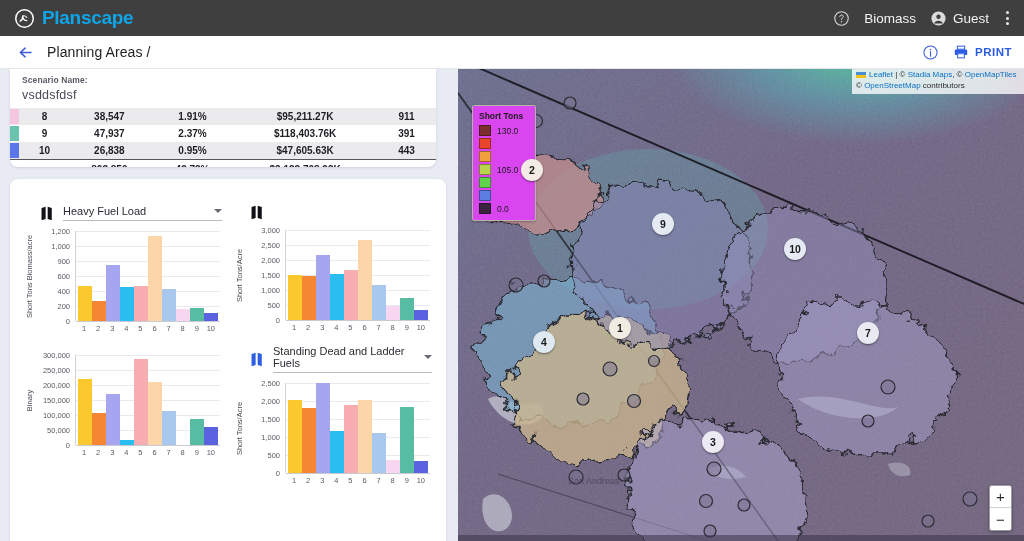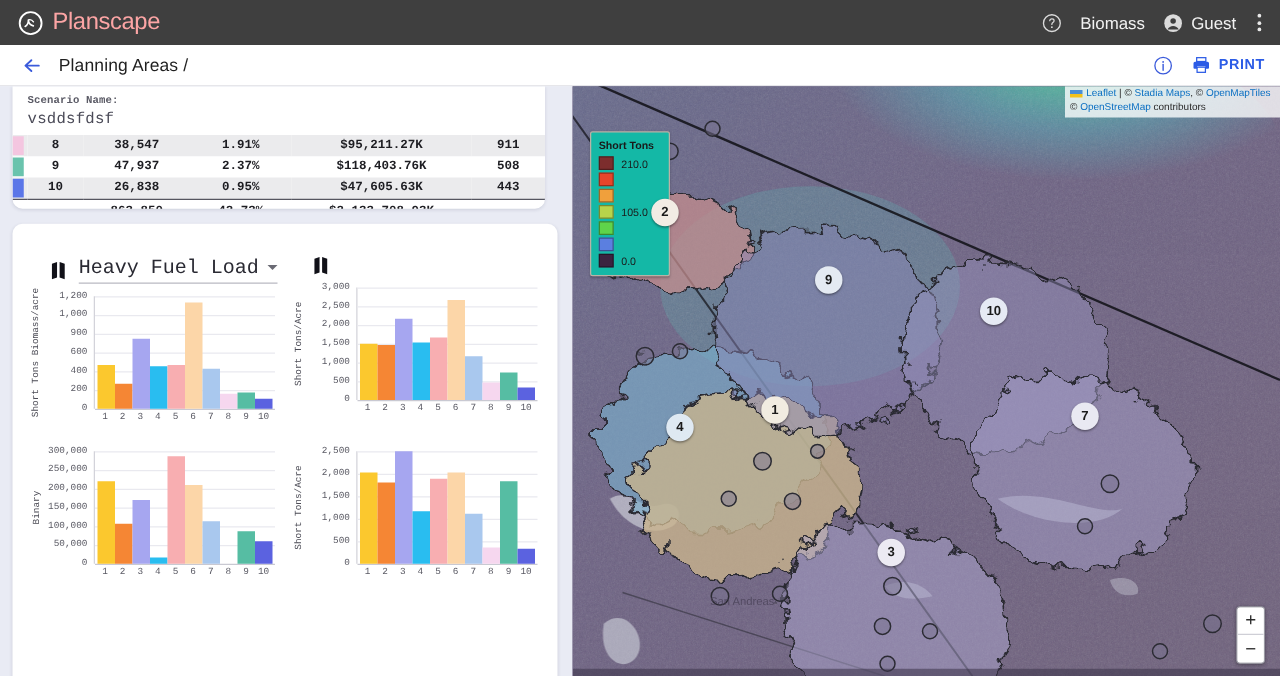--- a/index.html
+++ b/index.html
@@ -13,21 +13,21 @@
 
   
   .topbar {
     position: absolute; top: 0; left: 0; width: 1024px; height: 36px;
     background: #3f3f3f; display: flex; align-items: center;
     padding: 0 12px 0 14px; color: #fff;
   }
   .brand { display: flex; align-items: center; gap: 7px; }
   .brand-logo { width: 21px; height: 21px; display:block; }
   .brand-name {
-    font-size: 19px; letter-spacing: -0.3px; font-weight: 400; color: #fca5a5;
+    font-size: 19px; letter-spacing: -0.3px; font-weight: 700; color: #0ea5e9;
   }
   .topbar-right {
     margin-left: auto; display: flex; align-items: center; gap: 14px;
     font-size: 13.5px; color: #f2f2f2;
   }
   .tb-ico { width: 17px; height: 17px; display:block; opacity: .92; }
   .tb-item { display:flex; align-items:center; gap:6px; cursor:pointer; }
   .kebab { display:flex; flex-direction:column; gap:2.5px; align-items:center; padding: 0 3px; cursor:pointer;}
   .kebab i { width:3px; height:3px; border-radius:50%; background:#e9e9e9; display:block;}
 
@@ -46,21 +46,21 @@
   .info-circle { width:17px; height:17px; cursor:pointer; }
   .print-btn {
     display:flex; align-items:center; gap:6px; color:#2c5ce6; font-size:11.5px;
     font-weight:700; letter-spacing:.5px; cursor:pointer;
   }
   .print-ico { width:16px; height:16px; }
 
   
   .leftpanel {
     position: absolute; top: 69px; left: 0; width: 554px; height: 472px;
-    background: #e9ebf4; overflow: hidden; padding: 0 10px; font-family: Liberation Mono, monospace;
+    background: #e9ebf4; overflow: hidden; padding: 0 10px;
   }
 
   .card {
     background: #ffffff; border-radius: 8px;
     box-shadow: 0 1px 3px rgba(30,35,70,.13);
   }
 
   
   .scenario-card {
     position: absolute; top: 0px; left: 10px; width: 426px; height: 98px;
@@ -100,21 +100,21 @@
     display: grid; grid-template-columns: 1fr 1fr; grid-template-rows: auto auto;
     column-gap: 12px; row-gap: 6px; margin-top: 14px;
   }
   .chart-cell { }
   .sel-row { display: flex; align-items: center; gap: 9px; padding-left: 16px; }
   .map-ico { width: 14px; height: 15px; flex: 0 0 auto; }
   .sel {
     flex: 1; display: flex; align-items: center;
     border-bottom: 1px solid #b9b9c2; padding-bottom: 3px; cursor: pointer;
   }
-  .sel-text { font-size: 16px; color: #2a2a33; }
+  .sel-text { font-size: 11px; color: #2a2a33; }
   .caret {
     margin-left: auto; width: 0; height: 0; border-left: 4px solid transparent;
     border-right: 4px solid transparent; border-top: 4.5px solid #6a6a74;
   }
 
   .plot { margin-top: 10px; position: relative; height: 108px; }
   .ylabel {
     position: absolute; left: 0; top: 0; height: 90px; width: 12px;
     display: flex; align-items: center; justify-content: center;
   }
@@ -149,21 +149,21 @@
 
   
   .map {
     position: absolute; top: 69px; left: 458px; width: 566px; height: 472px;
     overflow: hidden; background: #6b5f7d;
   }
   .map-canvas { position: absolute; inset: 0; }
 
   .legend {
     position: absolute; left: 14px; top: 36px; width: 64px;
-    background: #14b8a6; border: 1px solid #b9b2a6; border-radius: 2px;
+    background: #d946ef; border: 1px solid #b9b2a6; border-radius: 2px;
     padding: 5px 4px 5px 6px; overflow: hidden;
     box-shadow: 0 1px 2px rgba(0,0,0,.25);
   }
   .legend-title { font-size: 8.5px; font-weight: 700; color: #1a1a1a; white-space: nowrap; margin-bottom: 3px;}
   .legend-row { display: flex; align-items: center; gap: 6px; height: 13px; }
   .legend-sw { width: 12px; height: 11px; border: 1px solid rgba(0,0,0,.35); flex:0 0 auto;}
   .legend-lb { font-size: 8.5px; color: #1a1a1a; }
 
   .attrib {
     position: absolute; right: 0; top: 0; max-width: 172px;
@@ -280,21 +280,21 @@
               <td class="c-last">911</td>
             </tr>
             <tr>
               <td class="swatch-cell">
                 <span class="swatch" style="background:#6ac3ad"></span>
               </td>
               <td class="c-id">9</td>
               <td class="c-acres">47,937</td>
               <td class="c-pct">2.37%</td>
               <td class="c-cost">$118,403.76K</td>
-              <td class="c-last">508</td>
+              <td class="c-last">391</td>
             </tr>
             <tr class="alt">
               <td class="swatch-cell">
                 <span class="swatch" style="background:#5b76e8"></span>
               </td>
               <td class="c-id">10</td>
               <td class="c-acres">26,838</td>
               <td class="c-pct">0.95%</td>
               <td class="c-cost">$47,605.63K</td>
               <td class="c-last">443</td>
@@ -476,20 +476,30 @@
                   <div class="xtick">6</div>
                   <div class="xtick">7</div>
                   <div class="xtick">8</div>
                   <div class="xtick">9</div>
                   <div class="xtick">10</div>
                 </div>
               </div>
             </div>
           </div>
           <div class="chart-cell">
+            <div class="sel-row">
+              <svg class="map-ico" viewBox="0 0 20 22">
+                <path d="M2 3 L8 1 L8 19 L2 21 Z" fill="#2f5fe0"></path>
+                <path d="M11 1 L17 3 L17 21 L11 19 Z" fill="#2f5fe0"></path>
+              </svg>
+              <div class="sel">
+                <span class="sel-text">Standing Dead and Ladder Fuels</span>
+                <span class="caret"></span>
+              </div>
+            </div>
             <div class="plot">
               <div class="ylabel">
                 <span>Short Tons/Acre</span>
               </div>
               <div class="plot-inner">
                 <div class="yticks">
                   <div class="ytick" style="top:90.00px">0</div>
                   <div class="ytick" style="top:72.00px">500</div>
                   <div class="ytick" style="top:54.00px">1,000</div>
                   <div class="ytick" style="top:36.00px">1,500</div>
@@ -625,21 +635,21 @@
       </g>
 
       <text x="110" y="415" font-family="Liberation Sans, sans-serif" font-size="9" fill="#4a4258" opacity="0.8">San Andreas</text>
     </svg>
 
     <div class="legend">
       <div class="legend-title">Short Tons</div>
       <div id="legend-rows">
           <div class="legend-row">
             <span class="legend-sw" style="background:#7c2d2d"></span>
-            <span class="legend-lb">210.0</span>
+            <span class="legend-lb">130.0</span>
           </div>
           <div class="legend-row">
             <span class="legend-sw" style="background:#e8452a"></span>
             <span class="legend-lb"></span>
           </div>
           <div class="legend-row">
             <span class="legend-sw" style="background:#f0a03c"></span>
             <span class="legend-lb"></span>
           </div>
           <div class="legend-row">

